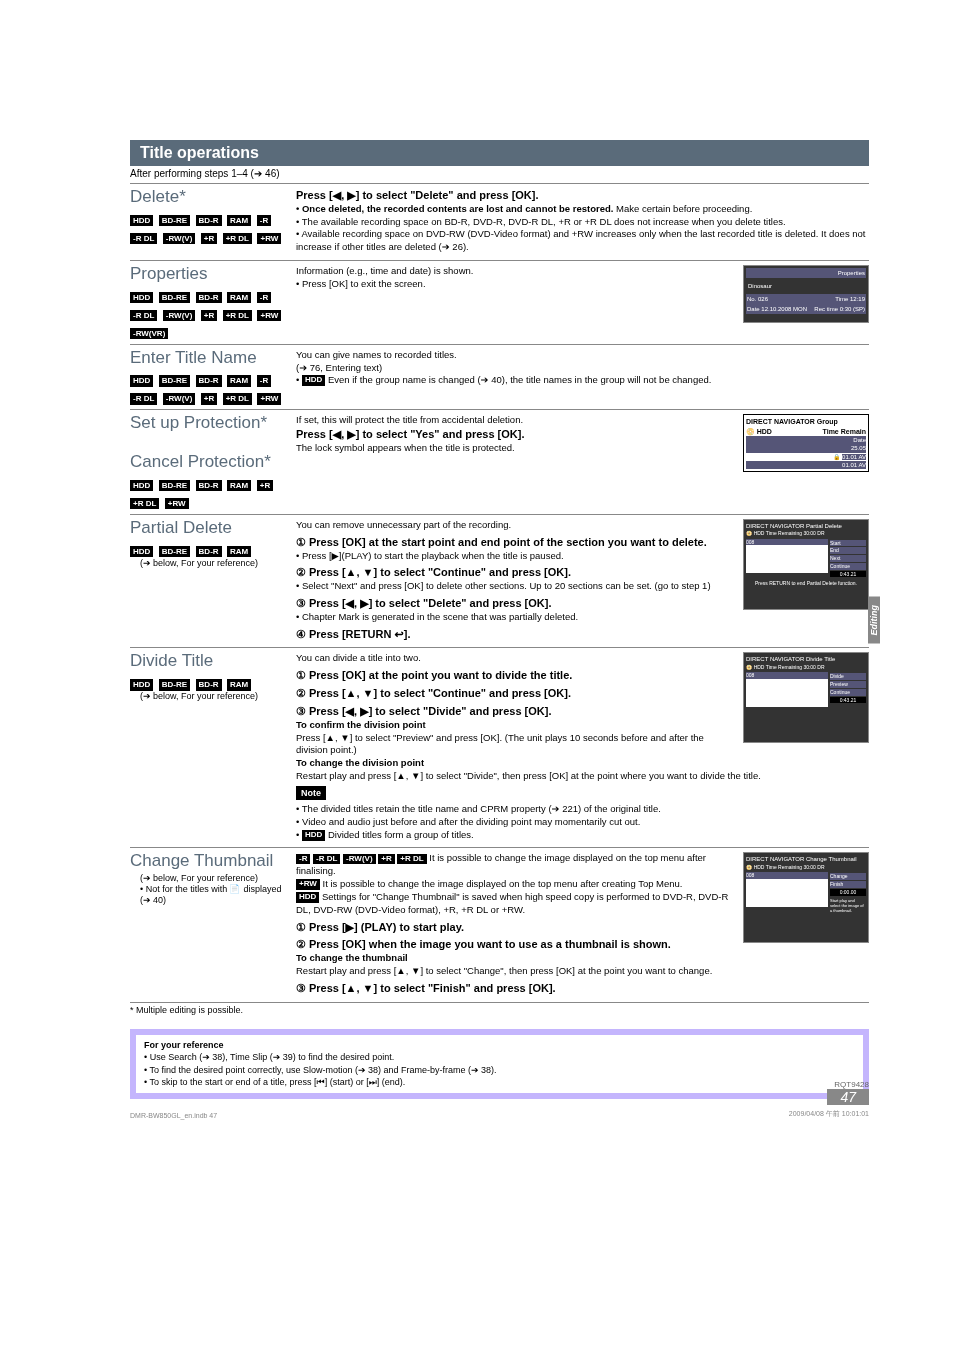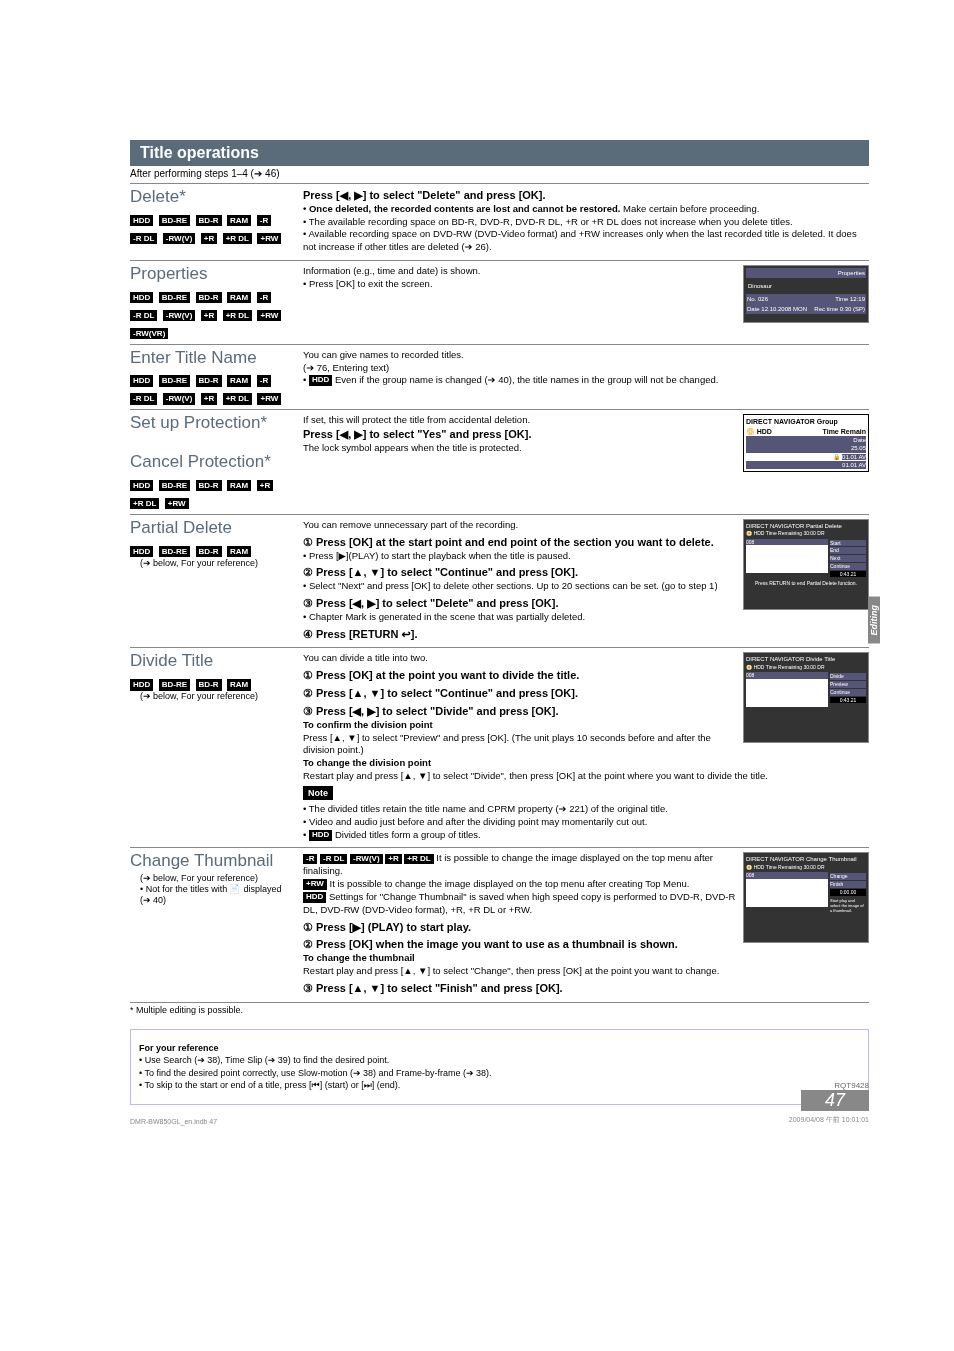--- a/index.html
+++ b/index.html
@@ -24,21 +24,20 @@
     font-size: 10px;
     padding: 2px 0 4px 0;
   }
   .operations-table {
     border-top: 1px solid #888;
   }
   .op-row {
     display: flex;
     border-bottom: 1px solid #888;
     min-height: 20px;
-    gap: 7px;
   }
   .op-left {
     width: 158px;
     flex-shrink: 0;
     padding: 4px 6px 4px 0;
   }
   .op-right {
     flex: 1;
     padding: 4px 0 6px 2px;
     font-size: 9.5px;
@@ -95,42 +94,42 @@
     margin-top: 3px;
   }
   .sub-bold {
     font-weight: bold;
   }
   .footnote-line {
     font-size: 9px;
     padding: 2px 0;
   }
   .ref-box {
-    border: 1px solid #c4b5fd;
+    border: 6px solid #c4b5fd;
     margin-top: 12px;
-    padding: 12px 8px;
+    padding: 4px 8px;
     font-size: 9px;
     line-height: 1.4;
   }
   .page-num-block {
     position: absolute;
     right: 85px;
     bottom: 54px;
     text-align: right;
   }
   .page-num-top {
     font-size: 8px;
     color: #666;
   }
   .page-num {
     background: #888;
     color: #fff;
     font-style: italic;
-    font-size: 18px;
-    padding: 0 24px;
+    font-size: 14px;
+    padding: 0 13px;
   }
   .side-tab {
     position: absolute;
     right: 74px;
     top: 597px;
     background: #888;
     color: #fff;
     font-size: 9px;
     padding: 8px 1px;
     writing-mode: vertical-rl;

